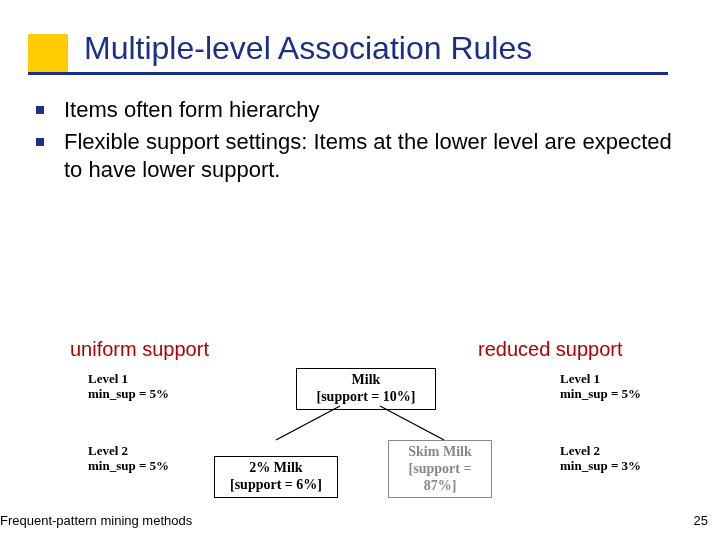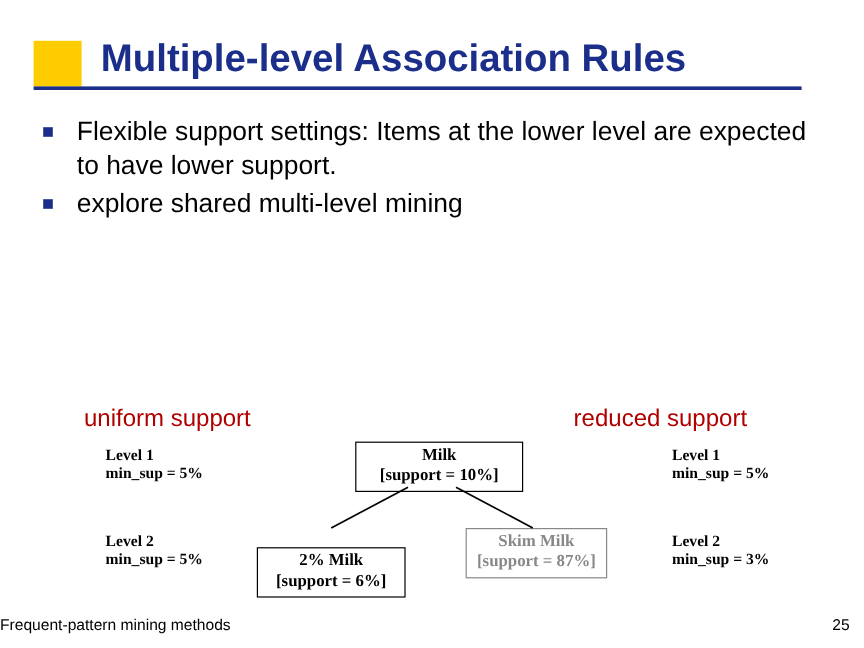--- a/index.html
+++ b/index.html
@@ -27,21 +27,21 @@
     height: 3px;
     background: #1b2f8a;
   }
   .title {
     position: absolute;
     left: 84px;
     top: 30px;
     font-size: 32px;
     color: #1b2f8a;
     font-family: Verdana, Arial, sans-serif;
-    font-weight: 700;
+    font-weight: 400;
   }
   .bullets {
     position: absolute;
     left: 36px;
     top: 96px;
     width: 640px;
   }
   .bullet-row {
     display: flex;
     align-items: flex-start;
@@ -130,25 +130,25 @@
 </head>
 <body>
 
 <div class="title-bar"></div>
 <div class="title-underline"></div>
 <div class="title">Multiple-level Association Rules</div>
 
 <div class="bullets">
   <div class="bullet-row">
     <div class="bul"></div>
-    <div class="btext">Flexible support settings: Items at the lower level are expected to have lower support.</div>
+    <div class="btext">Items often form hierarchy</div>
   </div>
   <div class="bullet-row">
     <div class="bul"></div>
-    <div class="btext">explore shared multi-level mining</div>
+    <div class="btext">Flexible support settings: Items at the lower level are expected to have lower support.</div>
   </div>
 </div>
 
 <div class="support-labels">
   <div class="uniform">uniform support</div>
   <div class="reduced">reduced support</div>
 </div>
 
 <div class="lvl-label" style="left:88px; top:372px;">
   <span>Level 1</span><br>
@@ -171,21 +171,21 @@
 <div class="box" style="left:296px; top:368px; width:140px;">
   <span>Milk</span><br>
   <span>[support = 10%]</span>
 </div>
 
 <div class="box" style="left:214px; top:456px; width:124px;">
   <span>2% Milk</span><br>
   <span>[support = 6%]</span>
 </div>
 
-<div class="box faded" style="left:388px; top:440px; width:118px;">
+<div class="box faded" style="left:388px; top:440px; width:104px;">
   <span>Skim Milk</span><br>
   <span>[support = 87%]</span>
 </div>
 
 <svg class="connector">
   <line x1="340" y1="406" x2="276" y2="440" stroke="#000" stroke-width="1.4"></line>
   <line x1="380" y1="406" x2="444" y2="440" stroke="#000" stroke-width="1.4"></line>
 </svg>
 
 <div class="footer">Frequent-pattern mining methods</div>

